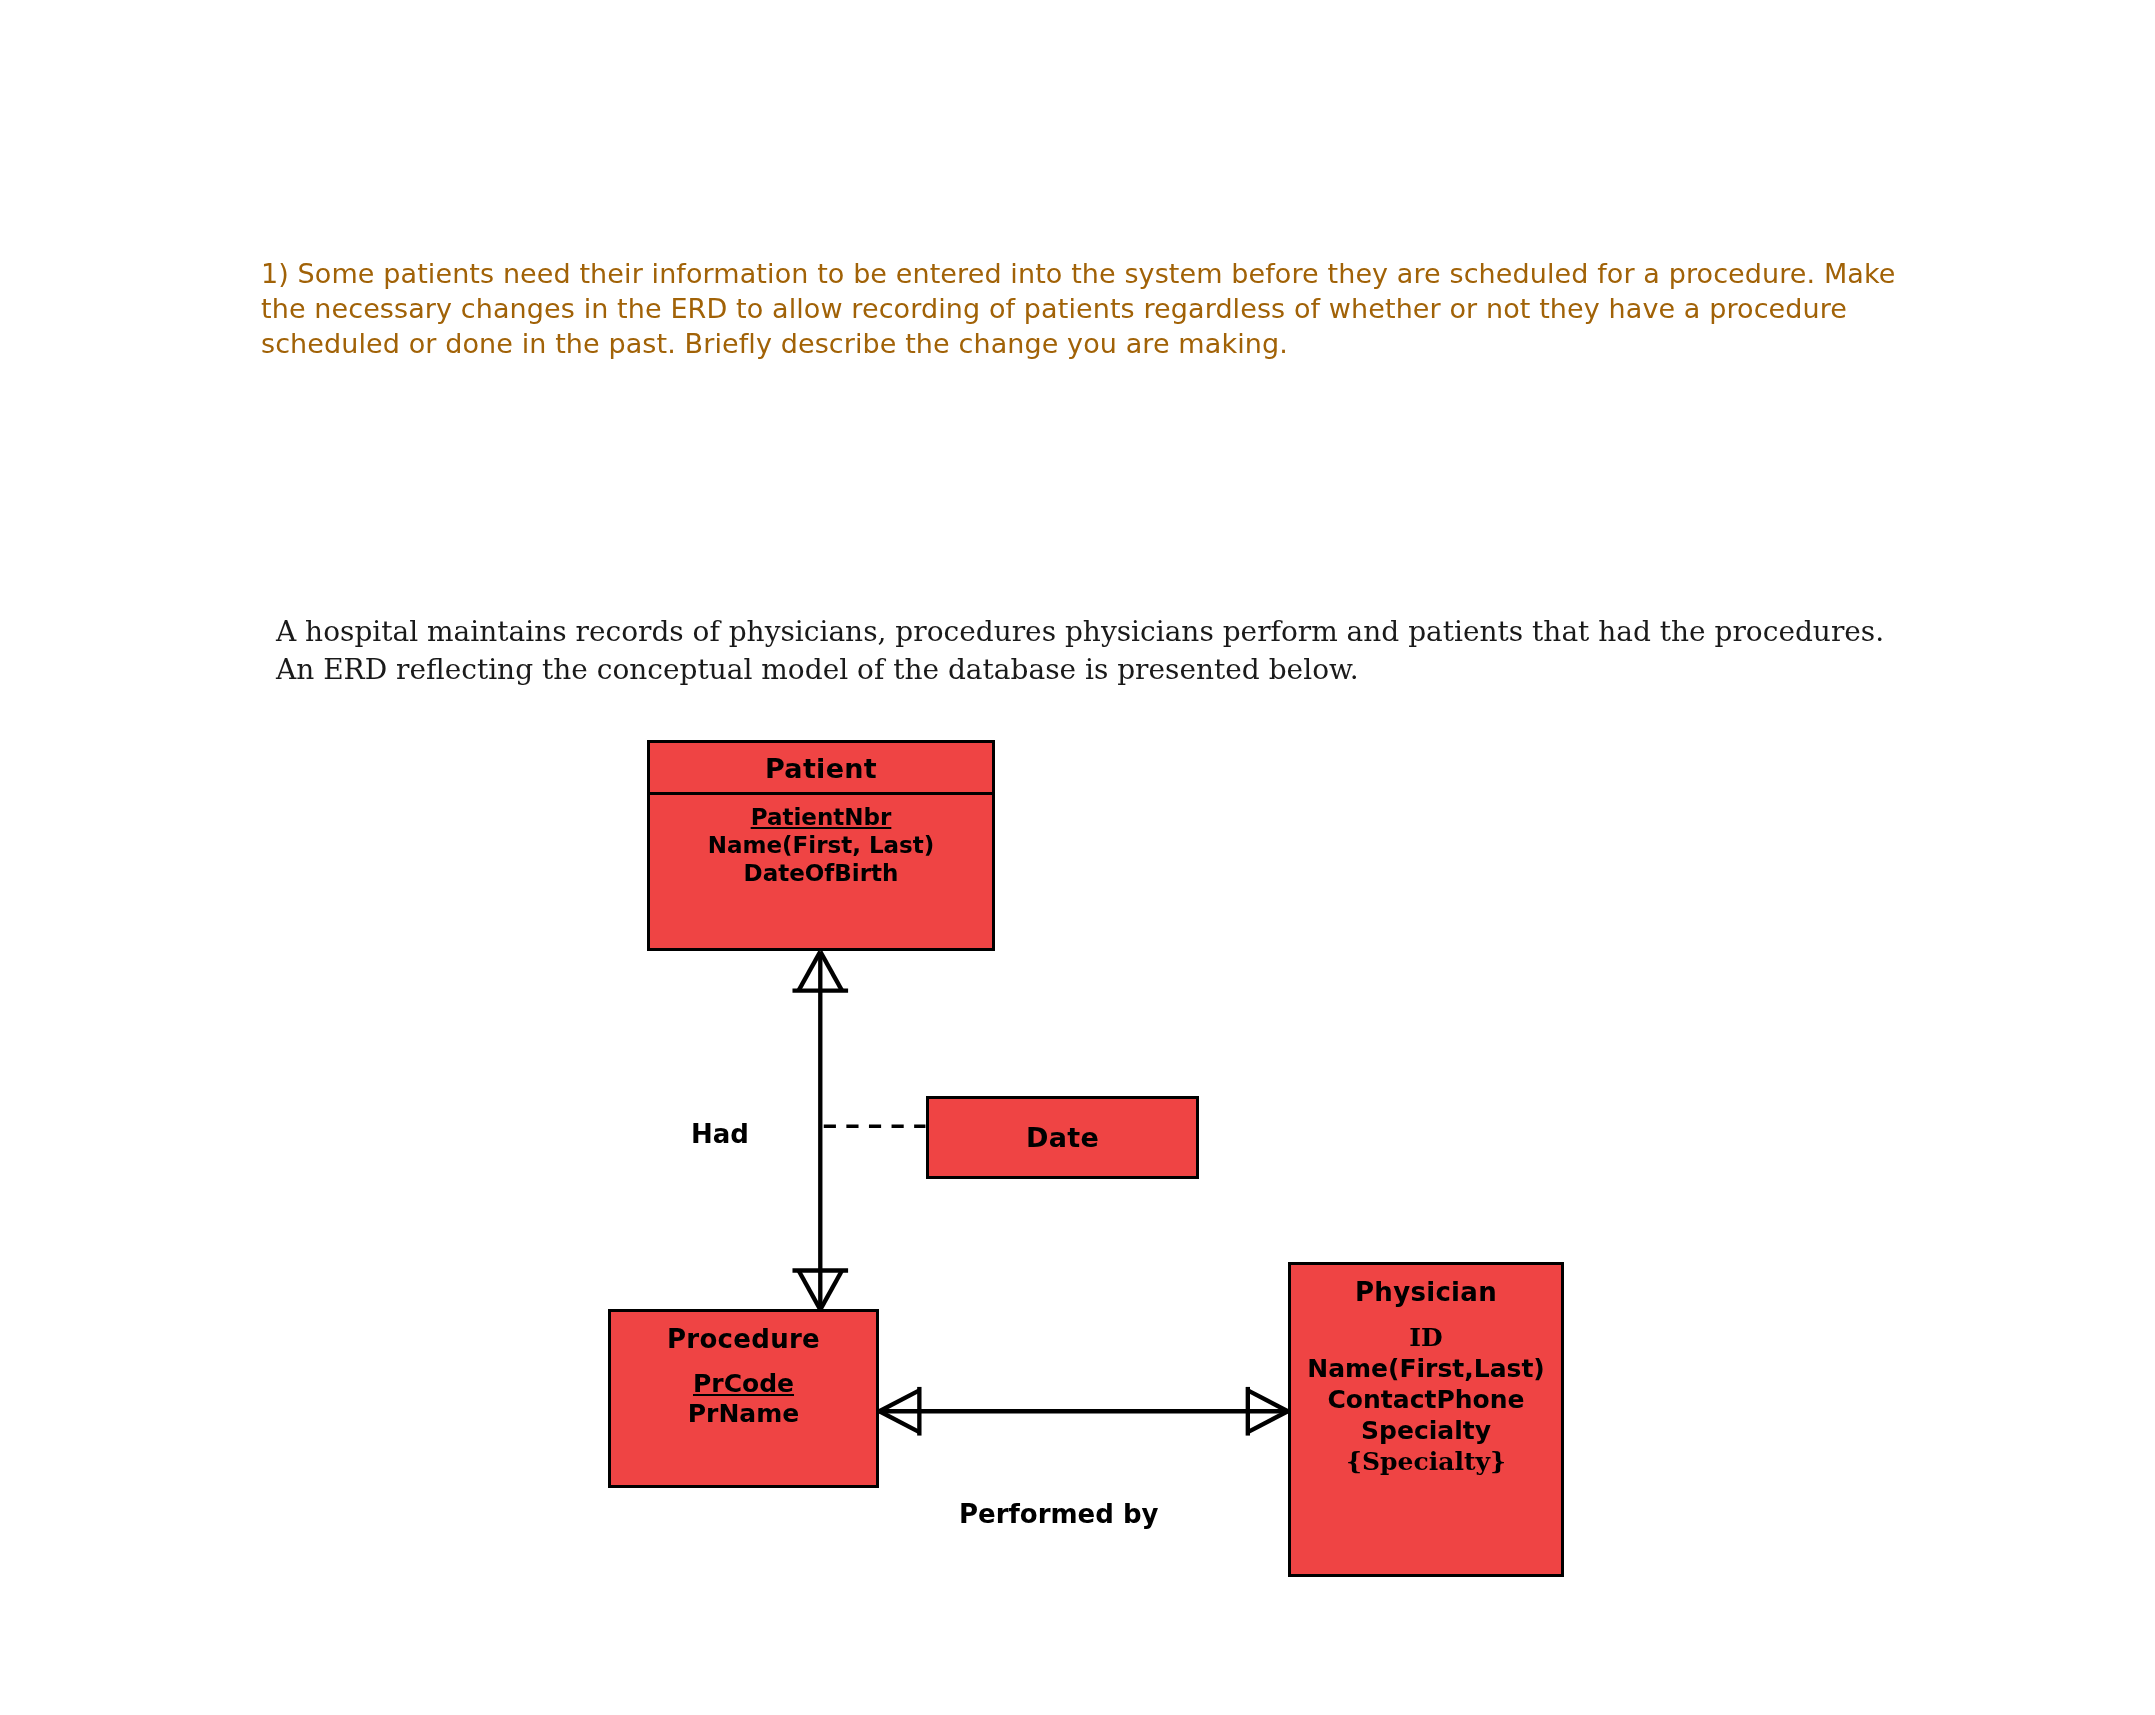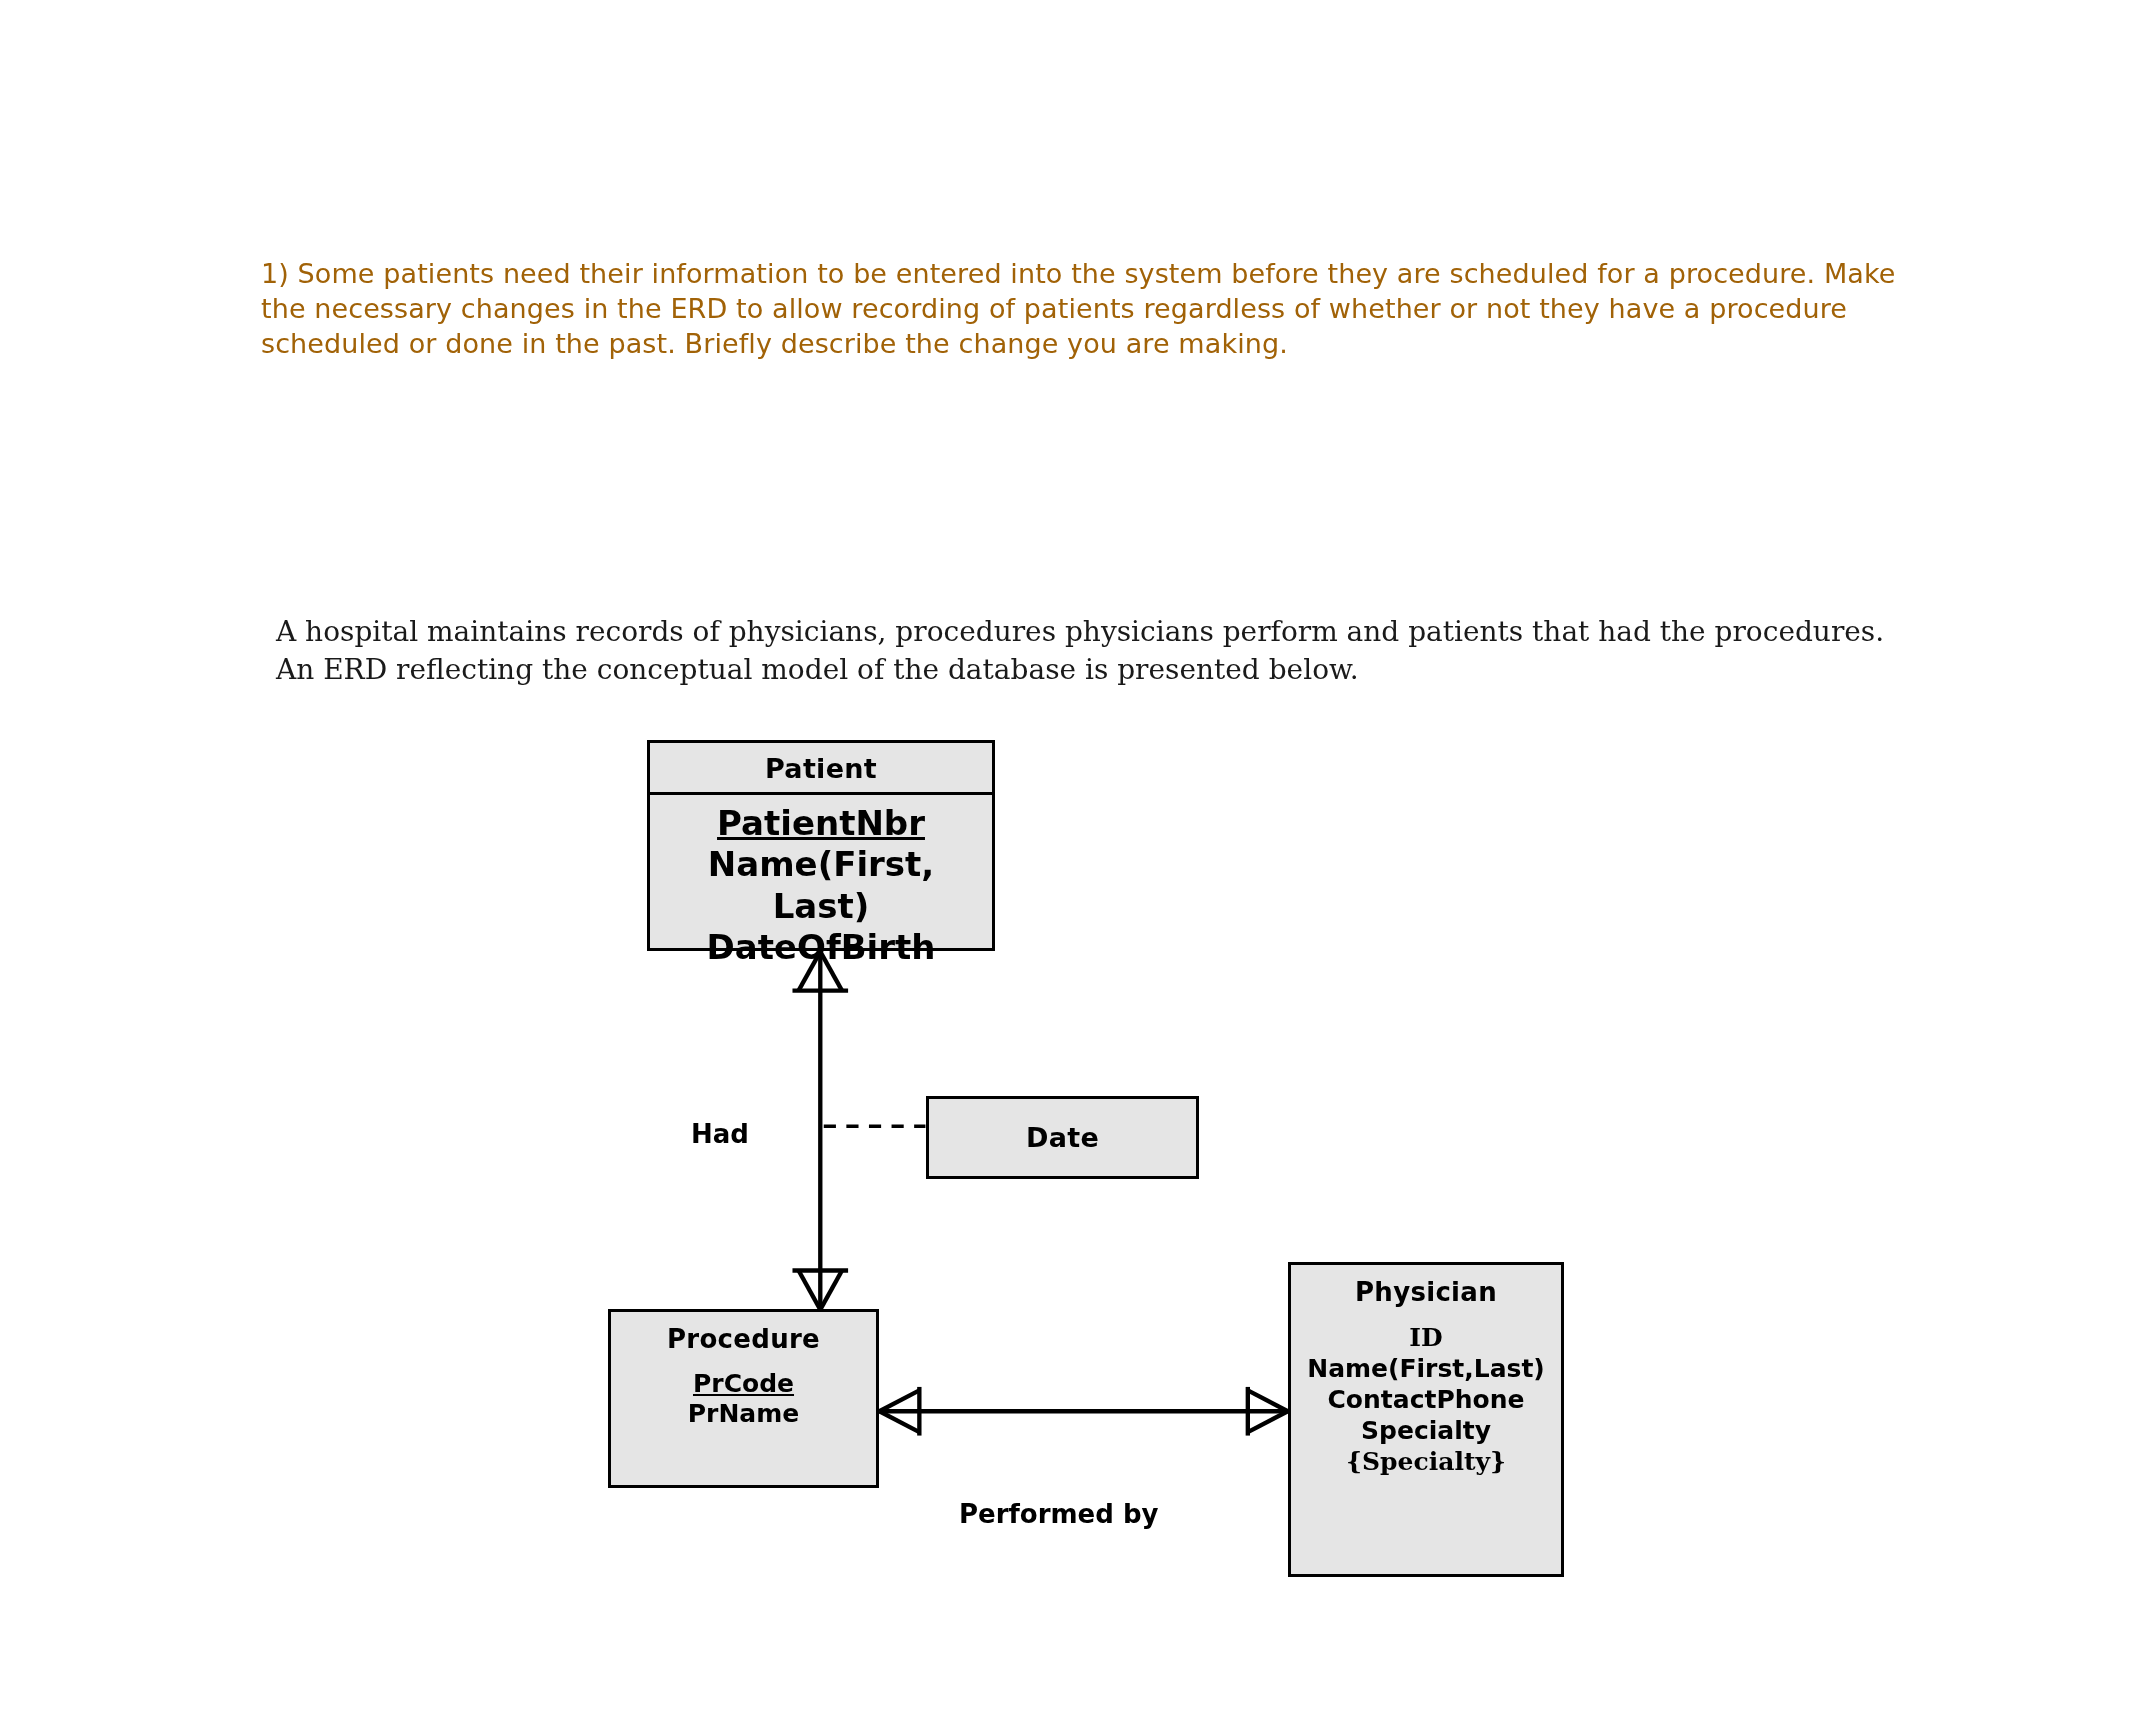--- a/index.html
+++ b/index.html
@@ -59,40 +59,40 @@
     width: 2155px;
     height: 913px;
   }
   .erd svg {
     position: absolute;
     left: 0; top: 0;
   }
 
   .ent {
     position: absolute;
-    background: #e5e5e5;
+    background: #ef4444;
     border: 3.5px solid #000000;
     box-sizing: border-box;
     text-align: center;
     font-family: "DejaVu Sans", sans-serif;
     font-weight: bold;
     color: #000000;
   }
   .ent .title {
     font-size: 26px;
     padding: 9.6px 0 8.7px 0;
     letter-spacing: 0.3px;
   }
   .ent .divider {
     height: 2.6px;
     background: #000000;
     width: 100%;
   }
   .ent .attrs {
-    font-size: 34px;
+    font-size: 23px;
     line-height: 1.22;
     padding: 7.8px 8.7px 10.4px 8.7px;
   }
   .attr-pk {
     text-decoration: underline;
     display: block;
   }
   .attr {
     display: block;
   }

